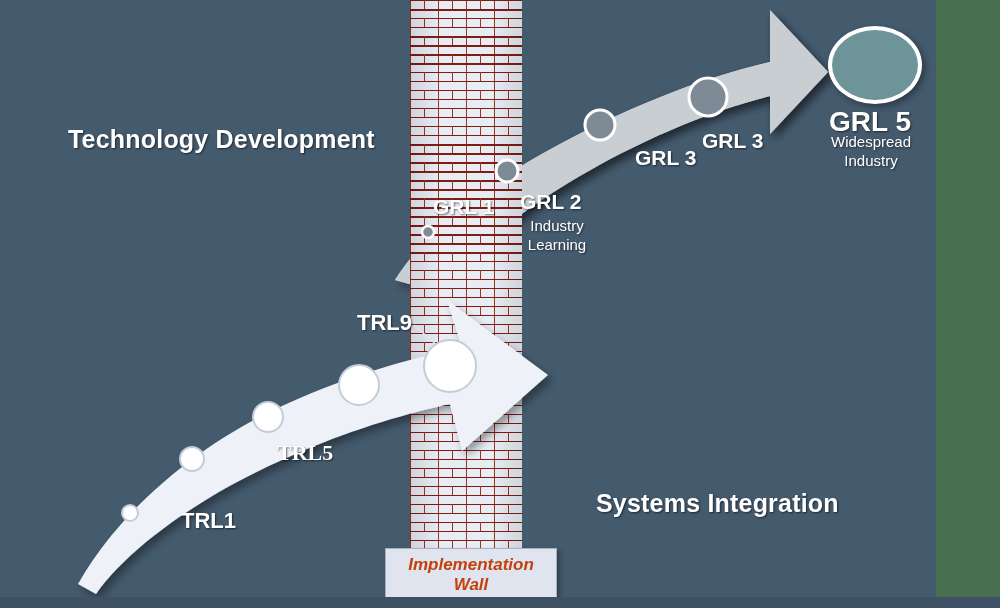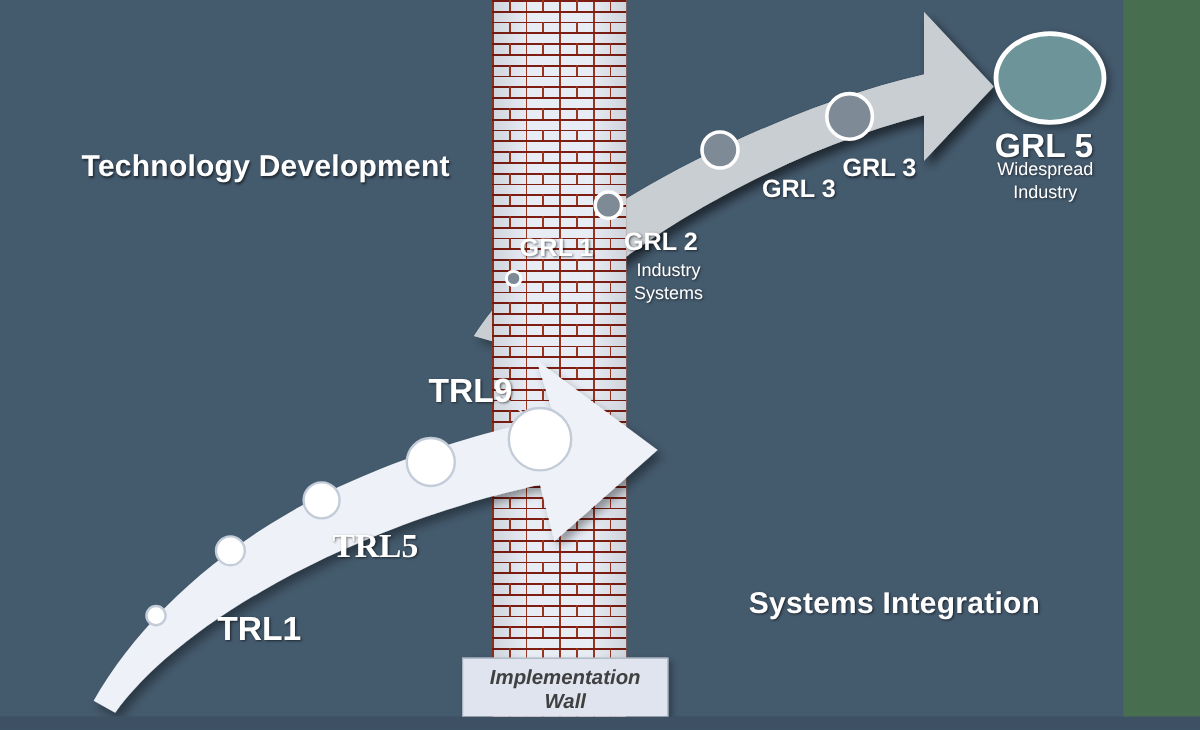--- a/index.html
+++ b/index.html
@@ -34,30 +34,30 @@
       background:linear-gradient(to right, rgba(0,0,0,.10), rgba(0,0,0,0) 28%, rgba(0,0,0,0) 72%, rgba(0,0,0,.10));}
 
   
   svg.layer{position:absolute;left:0;top:0;width:1000px;height:608px;overflow:visible;}
 
   
   .lbl{position:absolute;white-space:nowrap;color:#ffffff;
        text-shadow:1px 1px 2px rgba(0,0,0,.55);}
   .section{font-size:25px;font-weight:bold;letter-spacing:.2px;}
   .milestone{font-size:21px;font-weight:bold;}
-  .trl{font-size:28px;font-weight:bold;}
+  .trl{font-size:22px;font-weight:bold;}
   .sub{font-size:15px;font-weight:normal;line-height:1.25;text-align:center;
        text-shadow:1px 1px 2px rgba(0,0,0,.5);}
   .grl5{font-size:28px;font-weight:bold;}
 
   .wallbox{position:absolute;left:385px;top:548px;width:170px;height:52px;
            background:#dfe4ee;border:1px solid #a9b2c0;
            box-shadow:3px 3px 5px rgba(0,0,0,.30);
            display:flex;align-items:center;justify-content:center;}
-  .wallbox span{font-size:17px;font-style:italic;font-weight:bold;color:#404040;
+  .wallbox span{font-size:17px;font-style:italic;font-weight:bold;color:#c2410c;
                 text-align:center;line-height:1.15;}
 
   .bigcircle{position:absolute;left:828px;top:26px;width:86px;height:70px;
              border-radius:50%;background:#6d9499;border:4px solid #ffffff;
              box-shadow:3px 3px 6px rgba(0,0,0,.35);}
 </style>
 </head>
 <body>
 
 <div id="stage">
@@ -150,32 +150,32 @@
     <circle cx="192" cy="459" r="12" fill="#ffffff" stroke="#c3ccd8" stroke-width="2"></circle>
     <circle cx="268" cy="417" r="15" fill="#ffffff" stroke="#c3ccd8" stroke-width="2"></circle>
     <circle cx="359" cy="385" r="20" fill="#ffffff" stroke="#c3ccd8" stroke-width="2"></circle>
     <circle cx="450" cy="366" r="26" fill="#ffffff" stroke="#c3ccd8" stroke-width="2"></circle>
   </svg>
 
   <div class="bigcircle"></div>
 
   <div class="lbl section" style="left:68px;top:125px;">Technology Development</div>
 
-  <div class="lbl section" style="left:624px;top:489px;text-align:right;">Systems Integration</div>
+  <div class="lbl section" style="left:596px;top:489px;text-align:right;">Systems Integration</div>
 
   <div class="lbl trl" style="left:141px;top:508px;margin-left:40px;">TRL1</div>
   <div class="lbl trl" style="left:277px;top:440px;font-family:Liberation Serif, serif;">TRL5</div>
   <div class="lbl trl" style="left:357px;top:310px;">TRL9</div>
 
   <div class="lbl milestone" style="left:433px;top:195px;">GRL 1</div>
 
   <div class="lbl milestone" style="left:520px;top:190px;">GRL 2</div>
   <div class="lbl sub" style="left:520px;top:217px;width:74px;text-align:center;">
     <div>Industry</div>
-    <div>Systems</div>
+    <div>Learning</div>
   </div>
 
   <div class="lbl milestone" style="left:607px;top:146px;margin-left:28px;">GRL 3</div>
   <div class="lbl milestone" style="left:702px;top:129px;">GRL 3</div>
 
   <div class="lbl grl5" style="left:829px;top:106px;">GRL  5</div>
   <div class="lbl sub" style="left:818px;top:133px;width:106px;">
     <div>Widespread</div>
     <div>Industry</div>
   </div>

